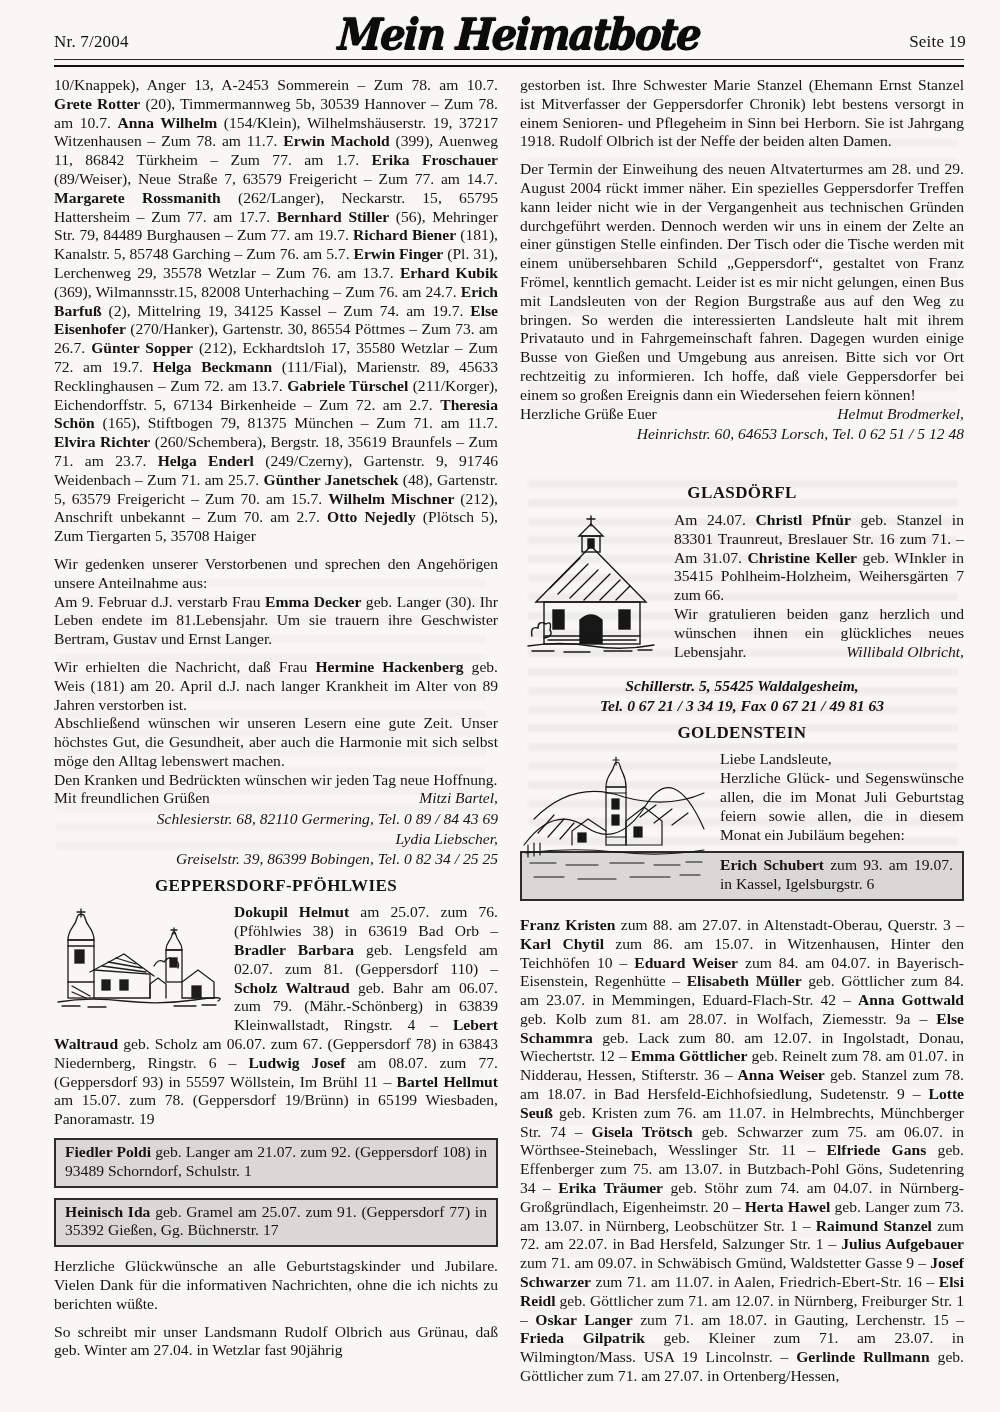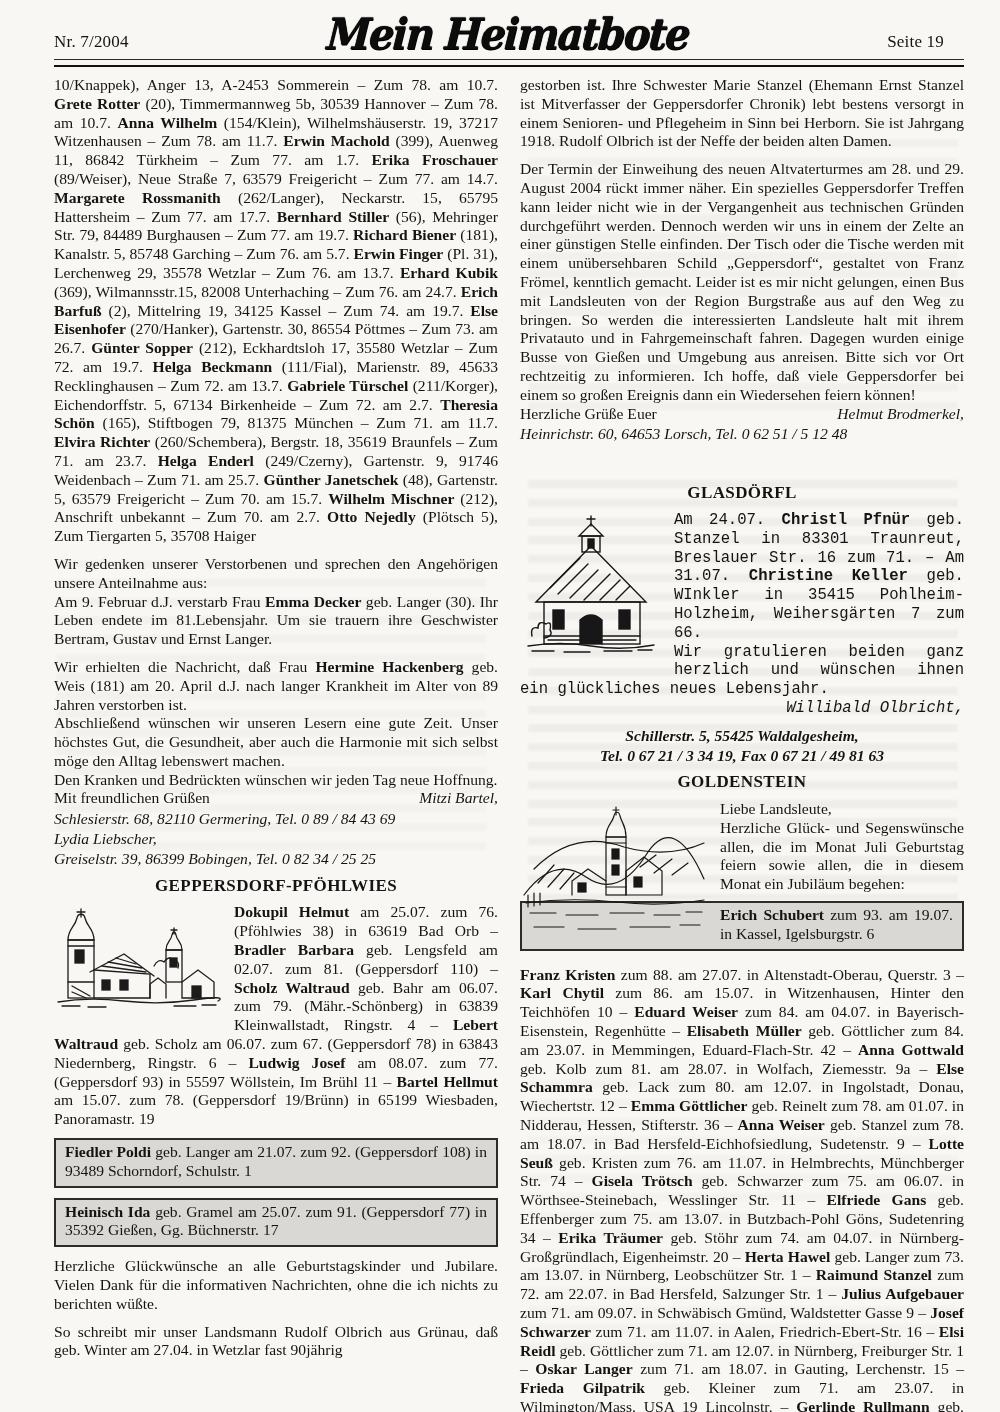--- a/index.html
+++ b/index.html
@@ -1,33 +1,33 @@
 <!DOCTYPE html>
 <html lang="de"><head>
 <meta charset="utf-8">
 <style>
   html,body{margin:0;padding:0;}
   body{width:1000px;height:1412px;background:#e9e8e4;font-family:"Liberation Serif",serif;}
   .page{position:relative;width:1000px;height:1412px;background:#f8f7f3;color:#141414;overflow:hidden;}
   
-  .hdr{display:flex;align-items:flex-end;justify-content:space-between;padding:14px 56px 0 54px;position:relative;z-index:2;}
+  .hdr{display:flex;align-items:flex-end;justify-content:space-between;padding:14px 34px 0 54px;position:relative;z-index:2;}
   .hdr .issue,.hdr .pageno{font-size:17px;letter-spacing:.2px;padding-bottom:2px;}
   .masthead{font-family:"DejaVu Serif",serif;font-style:italic;font-weight:bold;font-size:40px;line-height:1;
             letter-spacing:-2px;transform:scaleY(1.08) skewX(-4deg);color:#0c0c0c;
             text-shadow:0 0 1px #000, .5px .5px 0 #000;}
   .rule{margin:5px 36px 0 54px;border-top:1.3px solid #2a2a2a;border-bottom:2.8px solid #111;height:5px;}
   
   .cols{display:flex;gap:22px;padding:9px 36px 0 54px;position:relative;z-index:2;}
   .col{width:444px;font-size:15.6px;line-height:18.8px;text-align:justify;}
   .para{margin:0 0 9px 0;}
   .just{text-align:justify;}
   b{font-weight:bold;}
   i{font-style:italic;}
   .fr{float:right;font-style:italic;}
-  .right{text-align:left;font-style:italic;margin:0 0 1px 0;}
+  .right{text-align:right;font-style:italic;margin:0 0 1px 0;}
   .center{text-align:center;font-style:italic;margin:0 0 1px 0;font-weight:bold;}
   .sechead{font-size:17px;font-weight:bold;text-align:center;letter-spacing:.4px;margin:13px 0 8px 0;font-style:normal;}
   .mt{margin-top:40px;}
   .mt2{margin-top:8px;}
   .flow{margin:0 0 9px 0;}
   .flow:after{content:"";display:block;clear:both;}
   .illo{float:left;margin:3px 12px 4px 0;}
   .gbox{border:2px solid #2c2c2c;background:#d9d8d4;padding:3px 9px 5px 9px;margin:2px 0 10px 0;}
   .gbox .para{margin:0;}
   
@@ -133,21 +133,21 @@
             <rect x="24" y="88" width="96" height="42"></rect>
             <path d="M60 130 V106 Q71 96 82 106 V130" fill="#171717"></path>
             <rect x="33" y="96" width="11" height="19" fill="#171717"></rect>
             <rect x="99" y="96" width="11" height="19" fill="#171717"></rect>
             <path d="M24 122 H120 M28 126 H116"></path>
             <path d="M8 132 Q40 127 71 132 T 134 131"></path>
             <path d="M12 137 H34 M44 138 H70 M84 137 H112 M118 136 H132"></path>
             <path d="M12 122 q-2 -10 6 -8 q0 -8 8 -4 q6 -4 4 6 q4 6 -6 8"></path>
           </g>
         </svg>
-        <p class="just" style="margin:0;font-family:Liberation Mono, monospace;">Am 24.07. <b>Christl Pfnür</b> geb. Stanzel in 83301 Traunreut, Breslauer Str. 16 zum 71. – Am 31.07. <b>Christine Keller</b> geb. WInkler in 35415 Pohlheim-Holzheim, Weihersgärten 7 zum 66.<br>Wir gratulieren beiden ganz herzlich und wünschen ihnen ein glückliches neues Lebensjahr.<i class="fr">Willibald Olbricht,</i></p>
+        <p class="just" style="margin:0;">Am 24.07. <b>Christl Pfnür</b> geb. Stanzel in 83301 Traunreut, Breslauer Str. 16 zum 71. – Am 31.07. <b>Christine Keller</b> geb. WInkler in 35415 Pohlheim-Holzheim, Weihersgärten 7 zum 66.<br>Wir gratulieren beiden ganz herzlich und wünschen ihnen ein glückliches neues Lebensjahr.<i class="fr">Willibald Olbricht,</i></p>
       </div>
 
       <div class="center">Schillerstr. 5, 55425 Waldalgesheim,</div>
       <div class="center">Tel. 0 67 21 / 3 34 19, Fax 0 67 21 / 49 81 63</div>
 
       <h3 class="sechead mt2">GOLDENSTEIN</h3>
 
       <div class="flow">
         <svg class="illo" width="188" height="140" viewBox="0 0 188 140" role="img" aria-label="landscape-with-church-line-drawing">
           <g stroke="#171717" fill="none" stroke-width="1.2" stroke-linecap="round">

